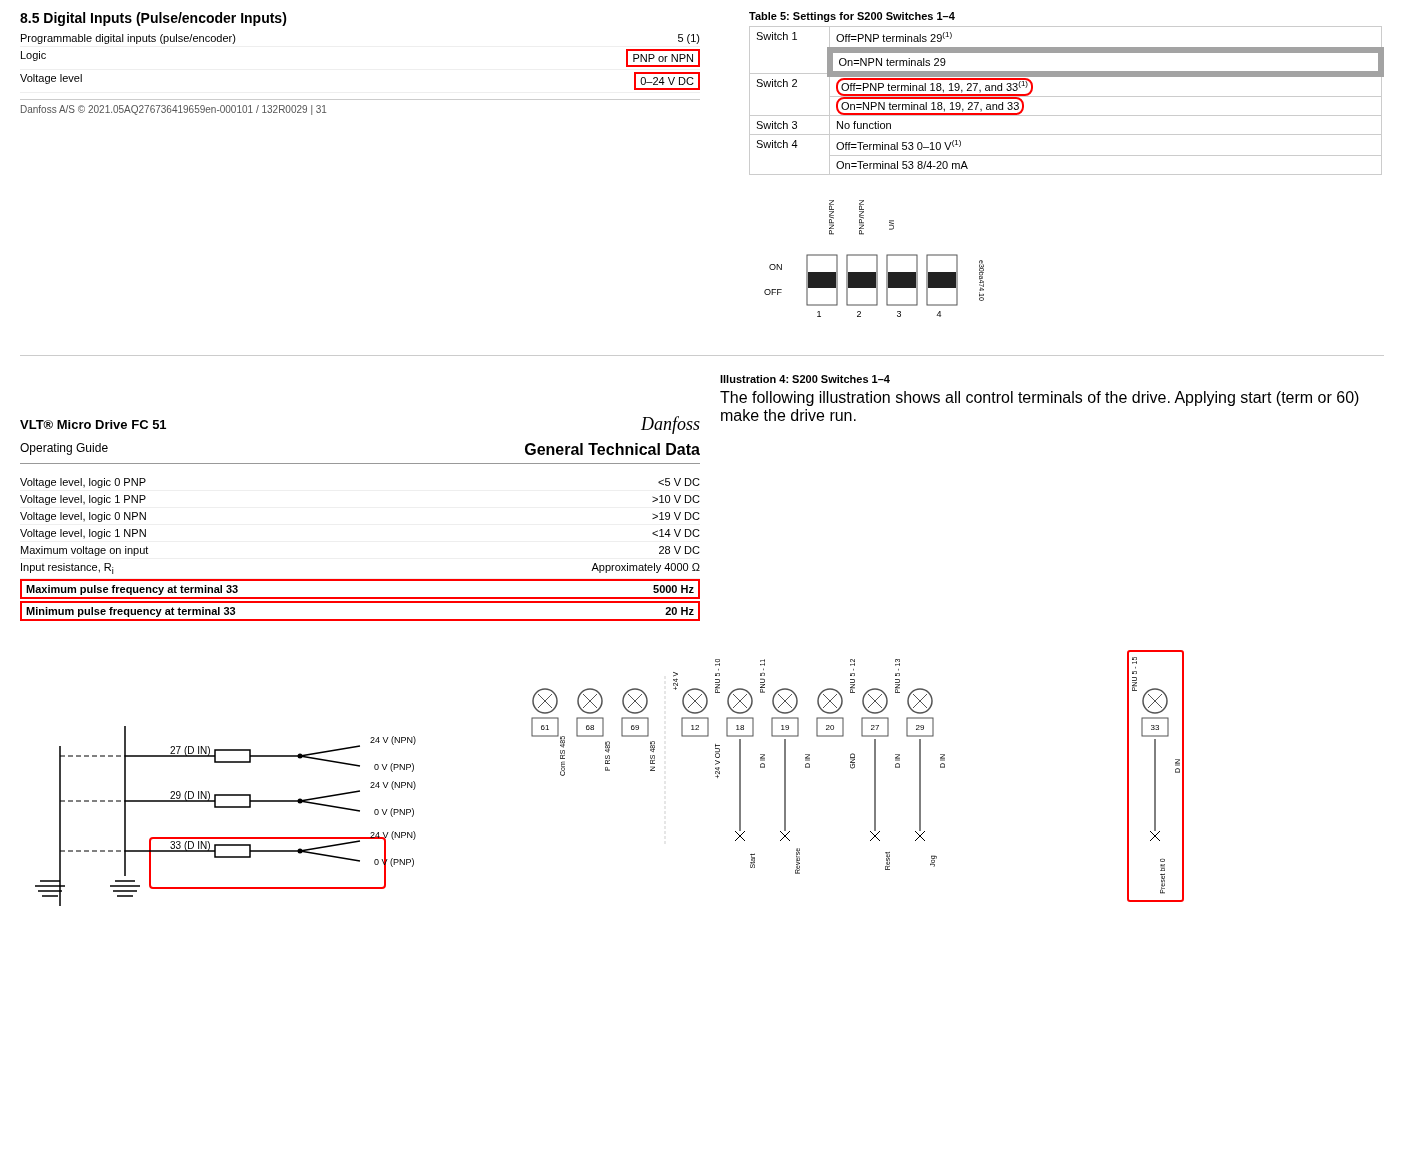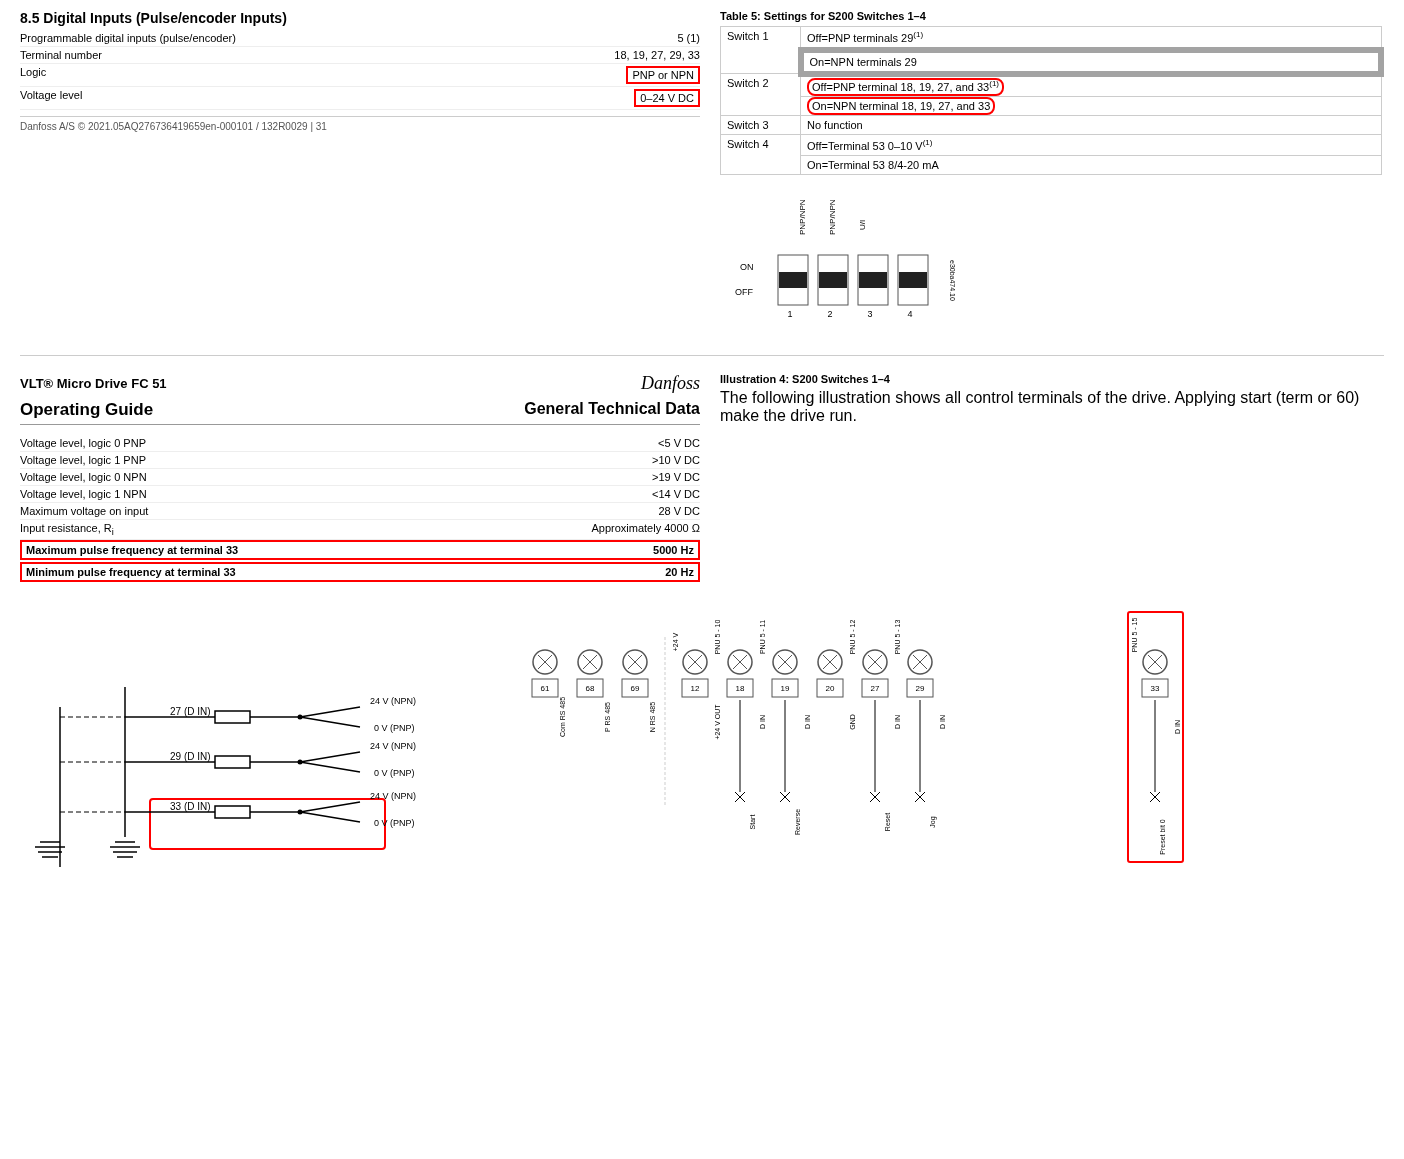--- a/index.html
+++ b/index.html
@@ -25,20 +25,21 @@
       display: flex;
       gap: 20px;
       padding-bottom: 8px;
       border-bottom: 1px solid #ccc;
     }
     .left-panel {
       flex: 0 0 680px;
     }
     .right-panel {
       flex: 1;
+      margin-left: 29px;
     }
     h2.section-title {
       font-size: 14px;
       font-weight: bold;
       margin-bottom: 4px;
     }
     .data-row {
       display: flex;
       justify-content: space-between;
       padding: 2px 0;
@@ -77,20 +78,21 @@
     }
     
     .middle-section {
       display: flex;
       gap: 20px;
       margin-top: 10px;
       padding-bottom: 8px;
     }
     .middle-left {
       flex: 0 0 680px;
+      margin-top: 41px;
     }
     .middle-right {
       flex: 1;
     }
     .brand-header {
       display: flex;
       justify-content: space-between;
       align-items: center;
       margin-bottom: 6px;
     }
@@ -103,21 +105,21 @@
       font-size: 18px;
       font-style: italic;
     }
     .guide-header {
       display: flex;
       justify-content: space-between;
       margin-bottom: 10px;
       padding-bottom: 4px;
       border-bottom: 1px solid #999;
     }
-    .guide-title { font-size: 17px; font-weight: bold; text-align: right; }
+    .guide-title { font-size: 12px; font-weight: normal; text-align: right; }
     .guide-subtitle { font-size: 16px; font-weight: bold; }
     .spec-table {
       width: 100%;
       font-size: 11px;
     }
     .spec-row {
       display: flex;
       justify-content: space-between;
       padding: 2px 0;
       border-bottom: 1px solid #eee;
@@ -153,24 +155,20 @@
 
 <div class="page">
 
   <div class="top-section">
 
     <div class="left-panel">
       <h2 class="section-title">8.5 Digital Inputs (Pulse/encoder Inputs)</h2>
       <div class="data-row">
         <span class="label">Programmable digital inputs (pulse/encoder)</span>
         <span class="value">5 (1)</span>
-      </div>
-      <div class="data-row">
-        <span class="label">Terminal number</span>
-        <span class="value">18, 19, 27, 29, 33</span>
       </div>
       <div class="data-row">
         <span class="label">Logic</span>
         <span class="value"><span class="value-box">PNP or NPN</span></span>
       </div>
       <div class="data-row">
         <span class="label">Voltage level</span>
         <span class="value"><span class="value-box">0–24 V DC</span></span>
       </div>
       <div class="footer-line">

